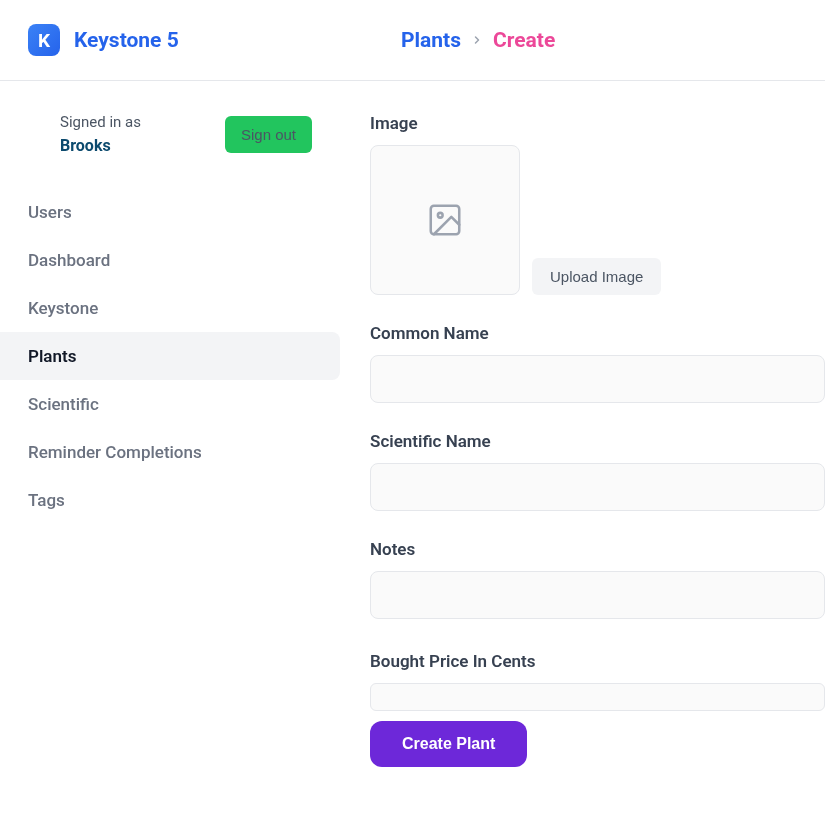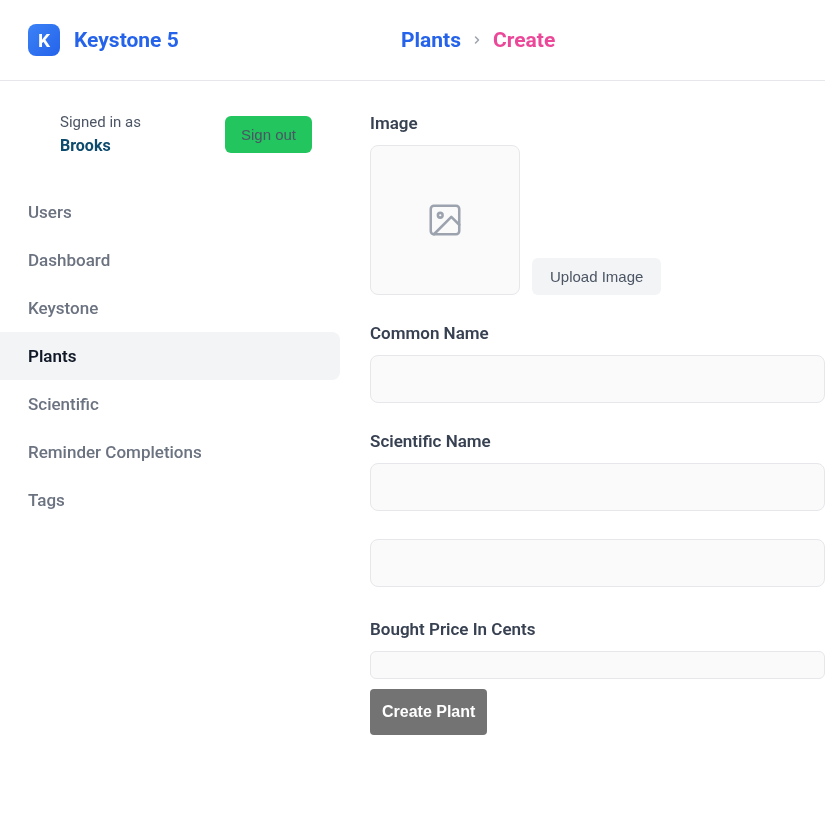--- a/index.html
+++ b/index.html
@@ -175,25 +175,25 @@
       width: 100%;
       height: 48px;
       border: 1px solid #e5e7eb;
       border-radius: 8px;
       padding: 12px 14px;
       font-size: 15px;
       background: #fafafa;
       resize: none;
     }
     .submit-btn {
-      background: #737373;
+      background: #6d28d9;
       color: #fff;
       border: none;
-      border-radius: 4px;
-      padding: 14px 12px;
+      border-radius: 12px;
+      padding: 14px 32px;
       font-size: 16px;
       font-weight: 600;
       cursor: pointer;
     }
   </style>
 </head>
 <body>
 
 <div class="header">
   <div class="brand">
@@ -252,20 +252,21 @@
       <label class="field-label">Common Name</label>
       <input type="text" class="text-input" value="" style="">
     </div>
 
     <div class="field">
       <label class="field-label">Scientific Name</label>
       <input type="text" class="text-input" value="" style="">
     </div>
 
     <div class="field">
+      <label class="field-label">Notes</label>
       <textarea class="notes-input" value="" style=""></textarea>
     </div>
 
     <div class="field" style="margin-bottom:10px;">
       <label class="field-label">Bought Price In Cents</label>
       <input type="text" class="number-input" value="" style="">
     </div>
 
     <button class="submit-btn">Create Plant</button>
   </main>

